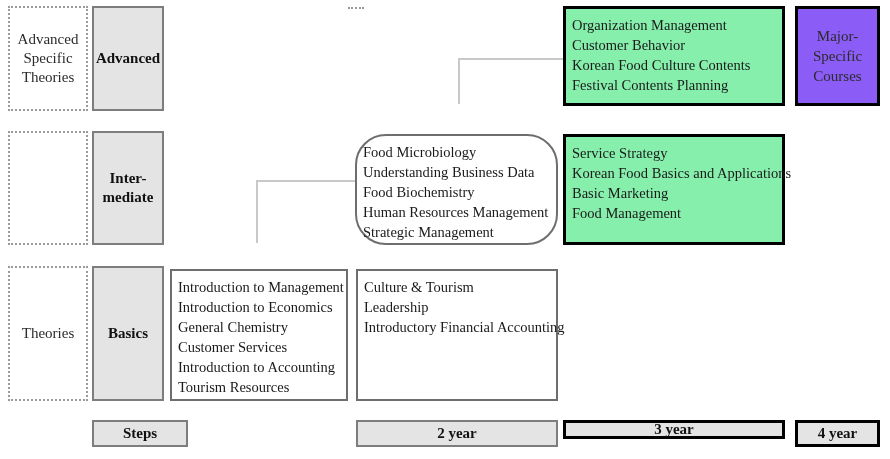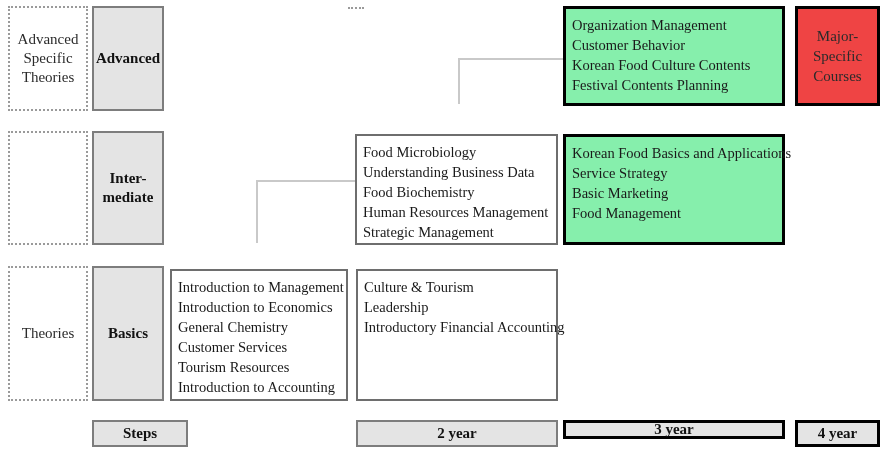--- a/index.html
+++ b/index.html
@@ -76,21 +76,21 @@
   .course-list li {
     font-size: 14.5px;
     line-height: 20px;
     white-space: nowrap;
     color: #1a1a1a;
   }
 
   
   .box--label-heavy {
     border: 3px solid #000000;
-    background: #ef4444;
+    background: #8b5cf6;
     display: flex;
     align-items: center;
     justify-content: center;
     text-align: center;
   }
   .box--label-heavy .box-text {
     font-size: 15px;
     line-height: 20px;
     color: #2b2b2b;
   }
@@ -162,55 +162,55 @@
     <span class="box-text"></span>
   </div>
 
   <div class="box box--level" style="left:92px; top:131px; width:72px; height:114px;">
     <span class="box-text">Inter-<br>mediate</span>
   </div>
 
   <div class="conn conn--v" style="left:256px; top:180px; height:63px;"></div>
   <div class="conn conn--h" style="left:256px; top:180px; width:99px;"></div>
 
-  <div class="box box--thin" style="left:355px; top:134px; width:203px; height:111px;">
+  <div class="box box--thin" style="left:355px; top:134px; width:203px; height:111px;border-radius:31px;">
     <ul class="course-list">
       <li>Food Microbiology</li>
       <li>Understanding Business Data</li>
       <li>Food Biochemistry</li>
       <li>Human Resources Management</li>
       <li>Strategic Management</li>
     </ul>
   </div>
 
   <div class="box box--heavy" style="left:563px; top:134px; width:222px; height:111px;">
     <ul class="course-list">
+      <li>Service Strategy</li>
       <li>Korean Food Basics and Applications</li>
-      <li>Service Strategy</li>
       <li>Basic Marketing</li>
       <li>Food Management</li>
     </ul>
   </div>
 
   <div class="box box--dotted" style="left:8px; top:266px; width:80px; height:135px;">
     <span class="box-text">Theories</span>
   </div>
 
   <div class="box box--level" style="left:92px; top:266px; width:72px; height:135px;">
     <span class="box-text">Basics</span>
   </div>
 
   <div class="box box--thin" style="left:170px; top:269px; width:178px; height:132px;">
     <ul class="course-list">
       <li>Introduction to Management</li>
       <li>Introduction to Economics</li>
       <li>General Chemistry</li>
       <li>Customer Services</li>
+      <li>Introduction to Accounting</li>
       <li>Tourism Resources</li>
-      <li>Introduction to Accounting</li>
     </ul>
   </div>
 
   <div class="box box--thin" style="left:356px; top:269px; width:202px; height:132px;">
     <ul class="course-list">
       <li>Culture &amp; Tourism</li>
       <li>Leadership</li>
       <li>Introductory Financial Accounting</li>
     </ul>
   </div>

